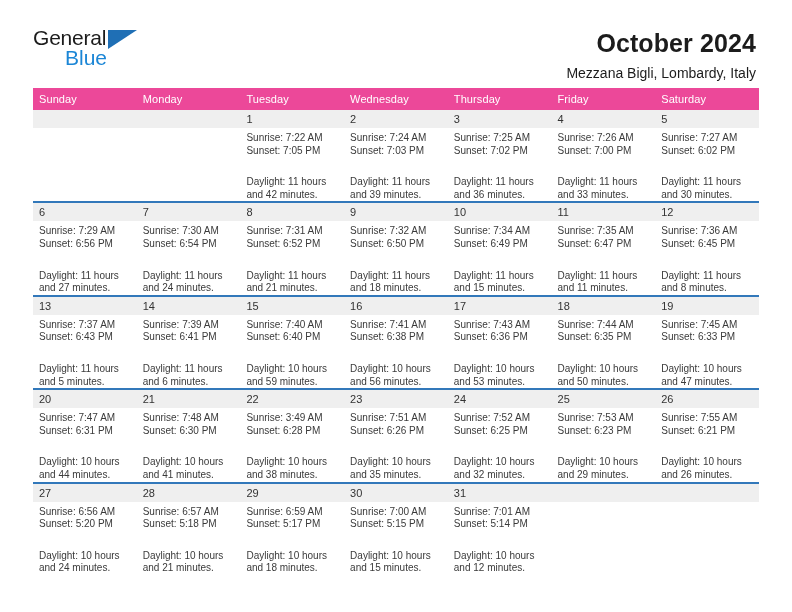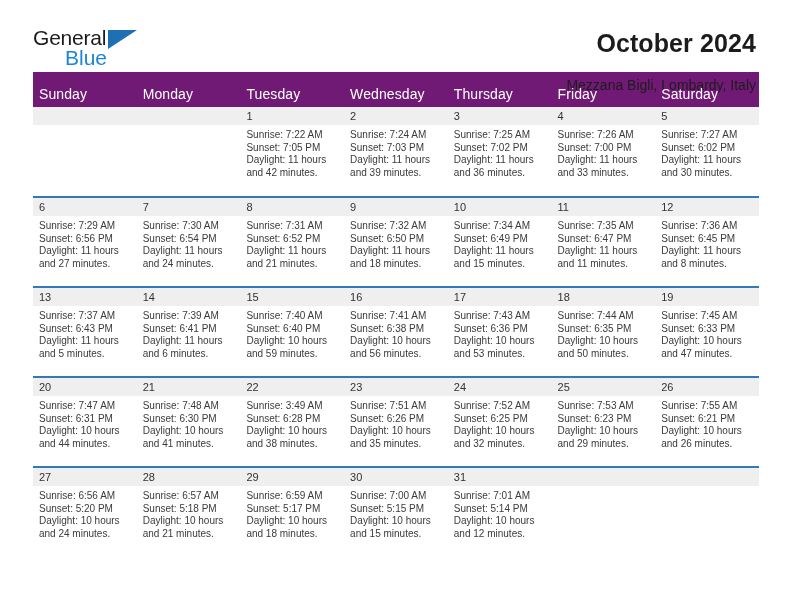--- a/index.html
+++ b/index.html
@@ -16,21 +16,21 @@
     height: 612px;
     padding: 0;
   }
 
   
   .topbar {
     display: flex;
     align-items: flex-start;
     justify-content: space-between;
     padding: 27px 36px 0 33px;
-    height: 72px;
+    height: 88px;
   }
   .logo {
     position: relative;
     width: 108px;
     height: 46px;
     line-height: 1;
   }
   .logo-general {
     font-size: 21px;
     color: #1c1c1c;
@@ -65,40 +65,40 @@
     font-size: 25px;
     color: #1c1c1c;
     font-weight: bold;
     line-height: 30px;
     letter-spacing: 0.1px;
   }
   .cal-sub {
     font-size: 14px;
     color: #1c1c1c;
     line-height: 22px;
-    margin-top: 16px;
+    margin-top: 4px;
   }
 
   
   .calendar {
     margin: 0 33px;
     width: 726px;
   }
   table.cal {
     width: 726px;
     border-collapse: collapse;
     table-layout: fixed;
   }
   table.cal th {
-    background: #701a75;
+    background: #ec4899;
     color: #ffffff;
-    font-size: 14px;
+    font-size: 11px;
     font-weight: normal;
     text-align: left;
-    padding: 14px 0 5px 6px;
+    padding: 5px 0 5px 6px;
     height: 20px;
     letter-spacing: 0.1px;
   }
   table.cal td {
     vertical-align: top;
     border-top: 2px solid #3278ba;
     padding: 0;
     height: 90px;
     width: 103.71px;
   }
@@ -112,21 +112,21 @@
     line-height: 12px;
   }
   .daynum.empty { color: transparent; }
   .cellbody {
     padding: 4px 6px 0 6px;
     font-size: 10px;
     line-height: 12.6px;
     color: #3a3a3a;
   }
   .cellbody div { white-space: nowrap; }
-  .cellbody .dl { white-space: normal; }
+  .cellbody .dl { white-space: normal; margin-top: 19px; }
   td.blank .cellbody { visibility: hidden; }
 </style>
 </head>
 <body>
 
 <div class="page">
 
   <div class="topbar">
     <div class="logo">
       <span class="logo-general">General</span>

